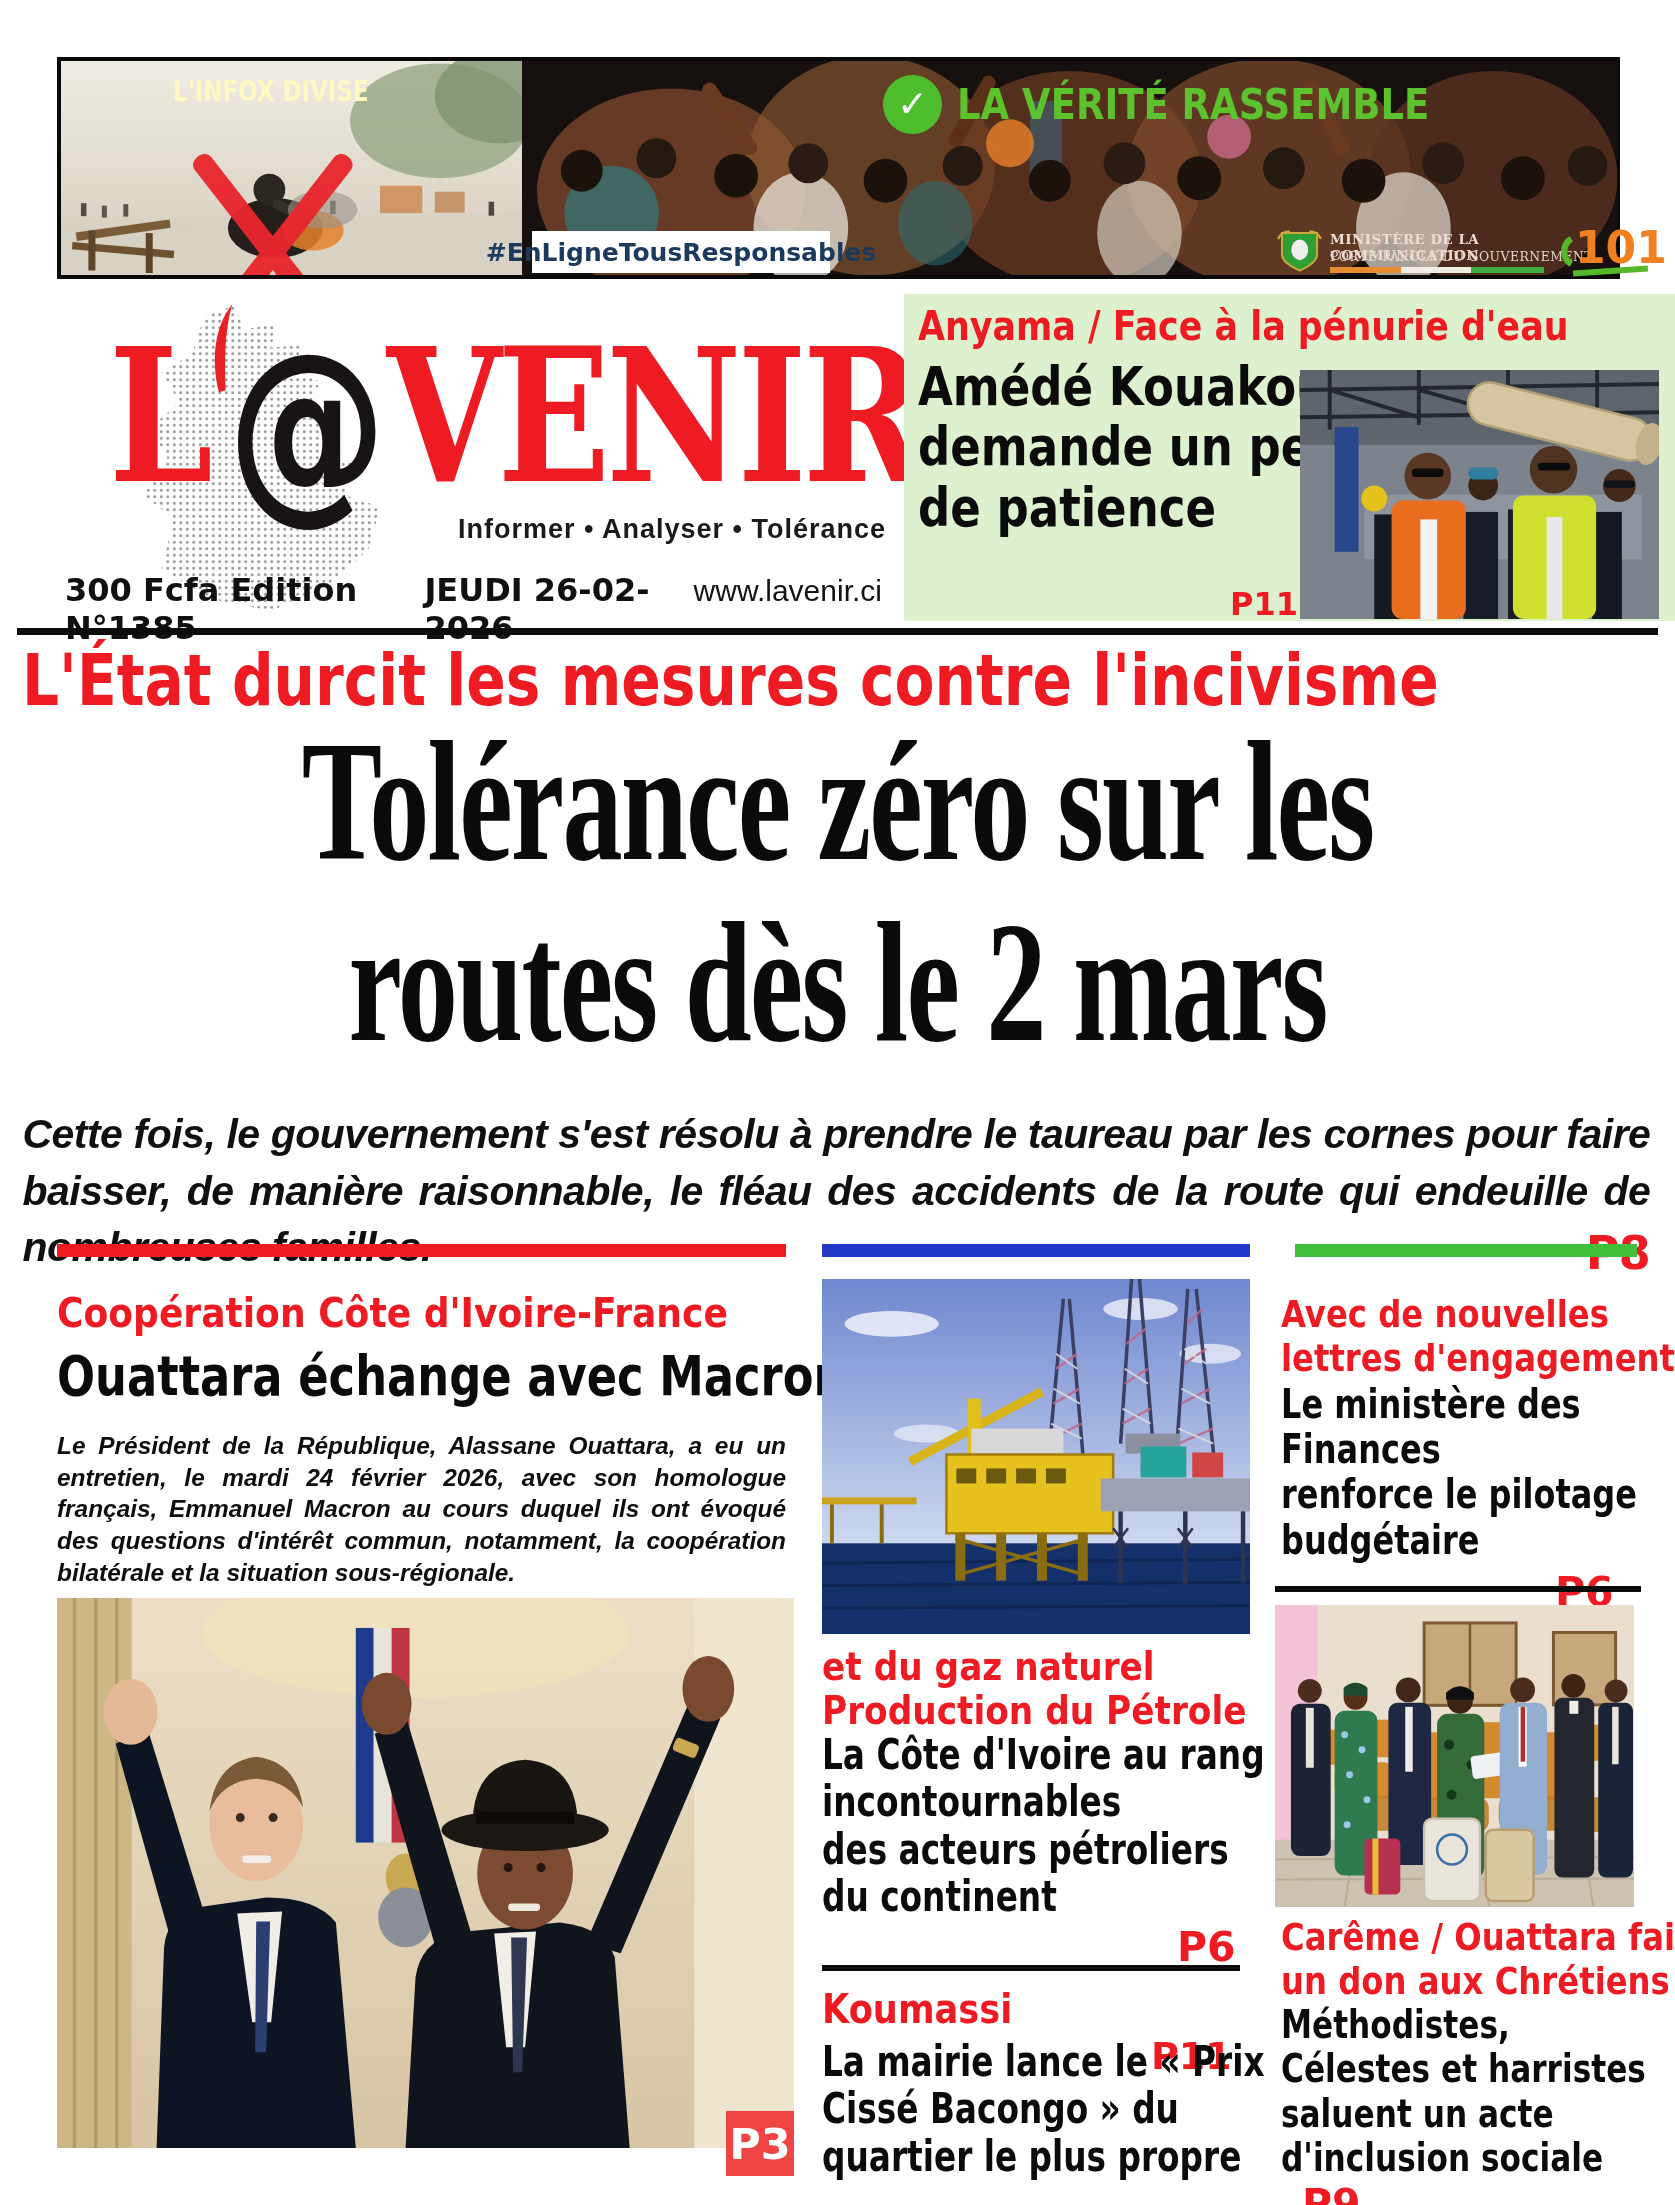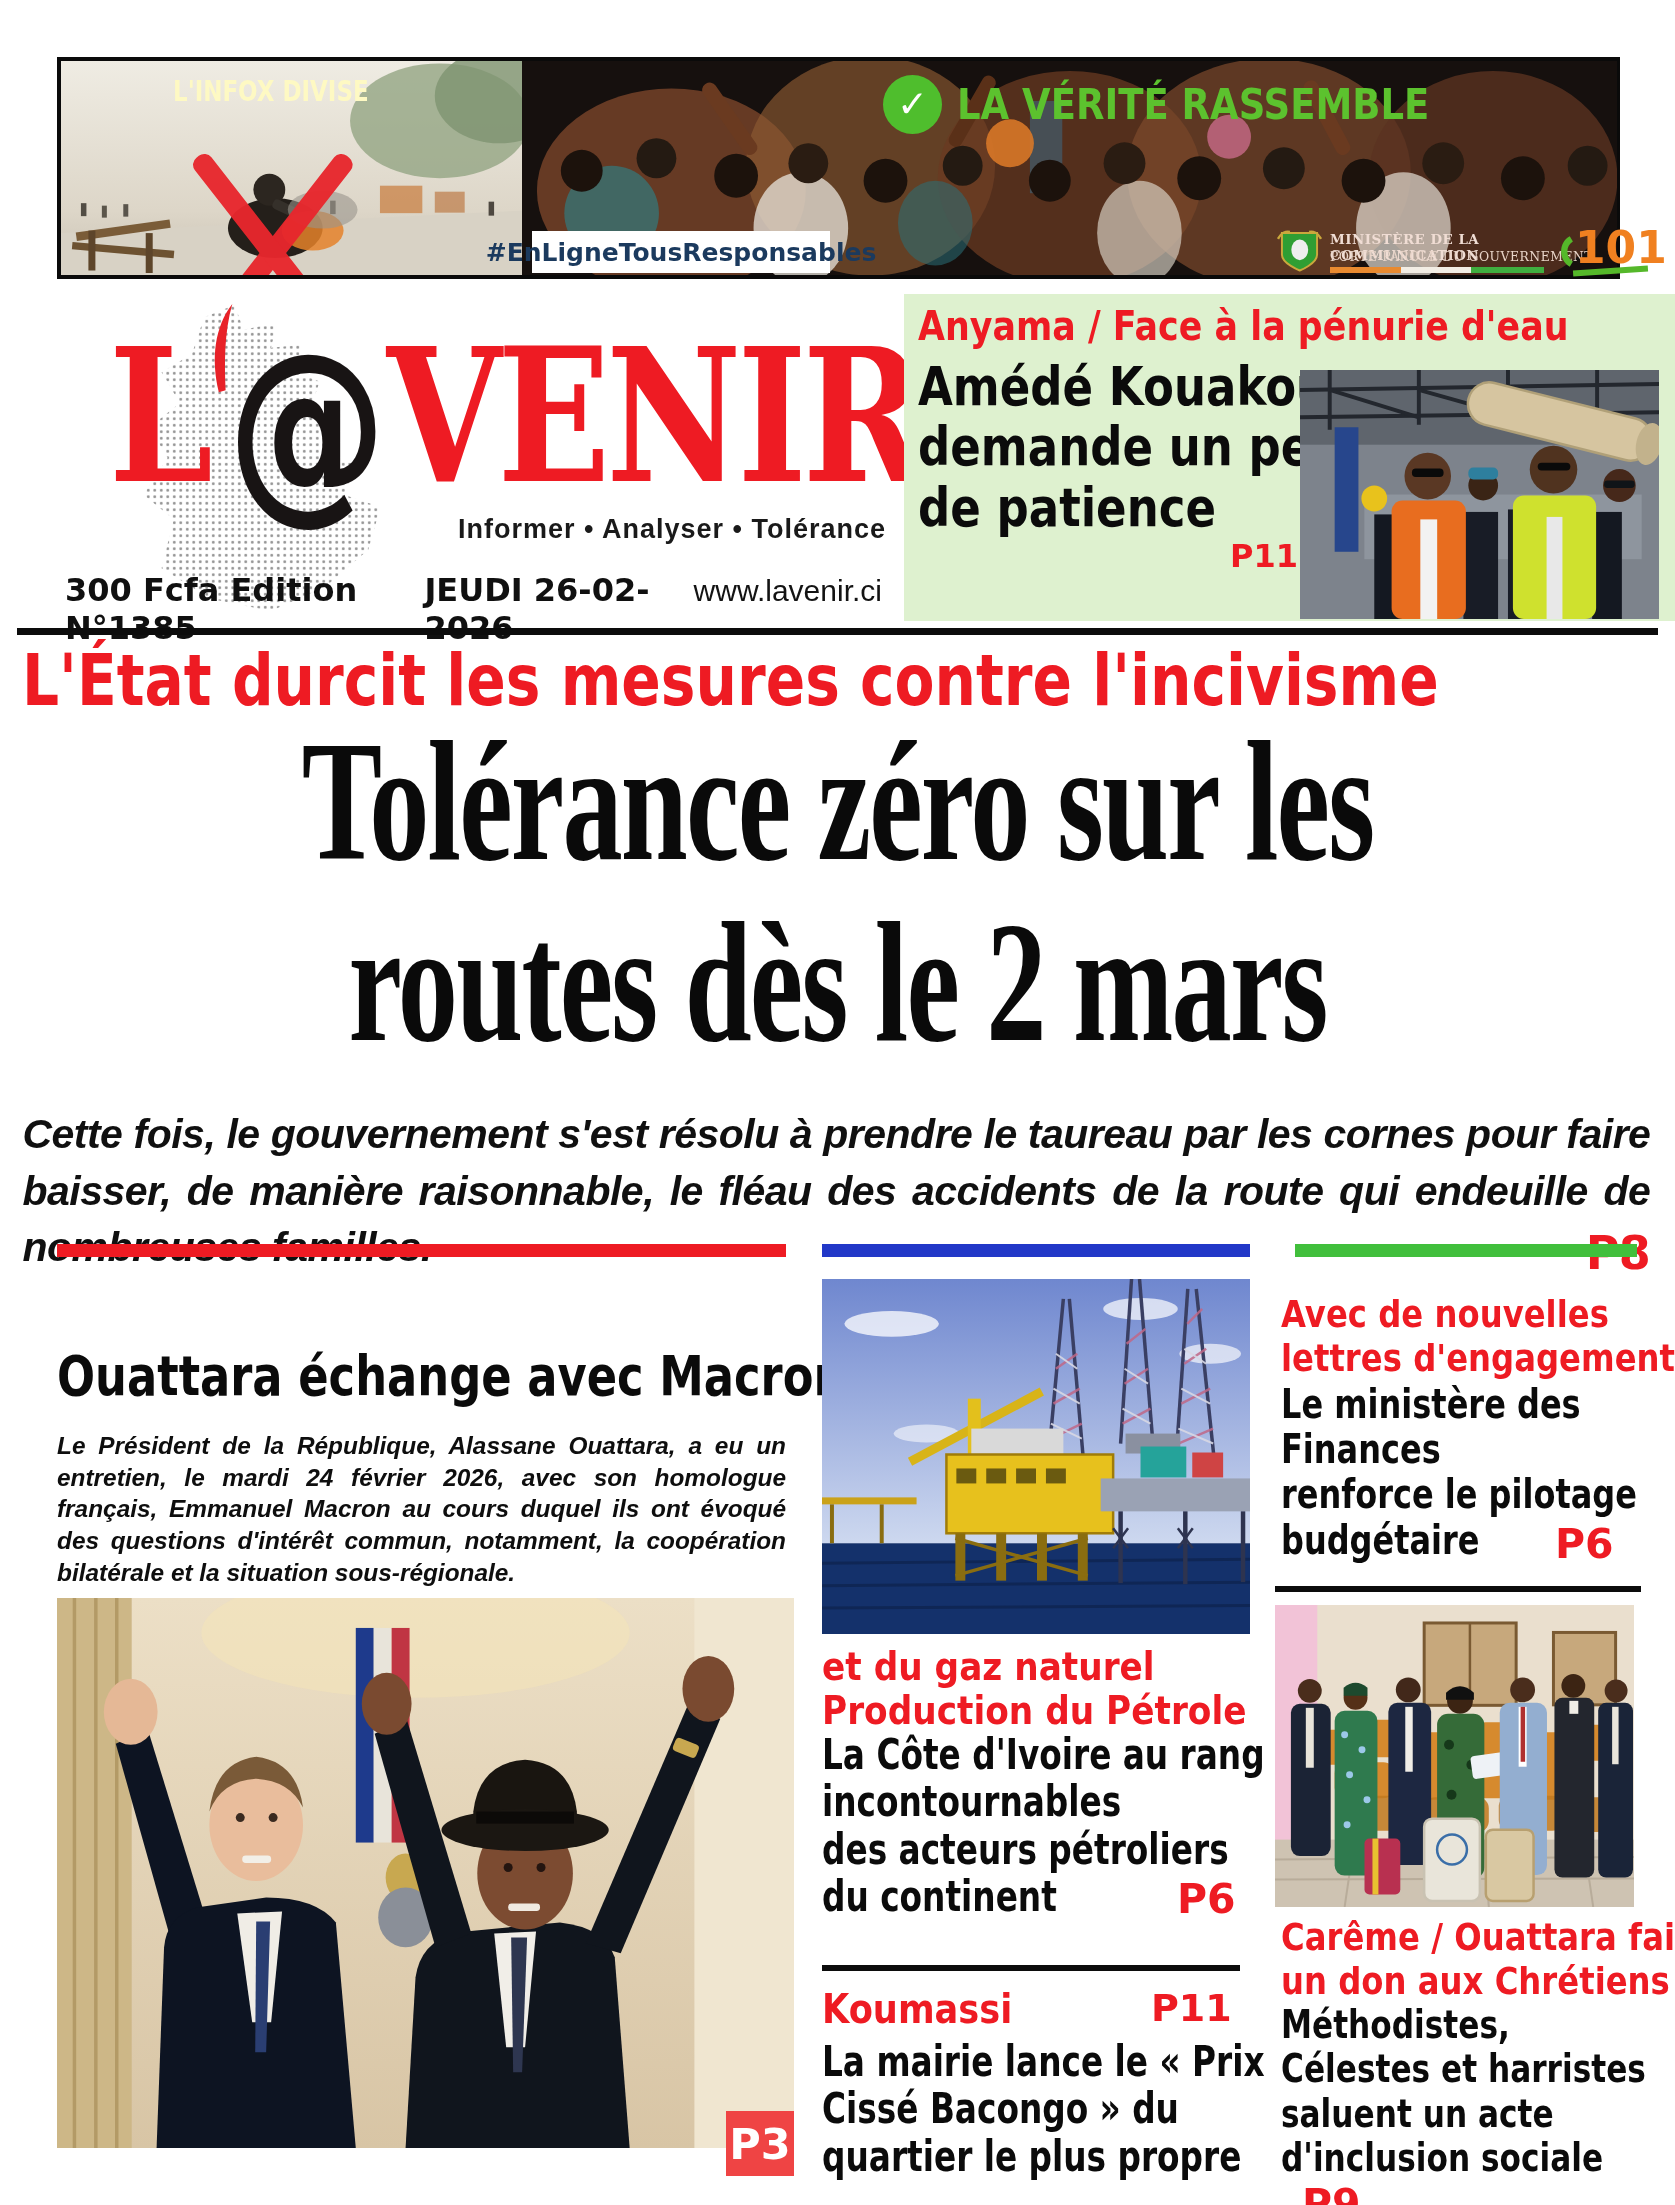--- a/index.html
+++ b/index.html
@@ -3,21 +3,21 @@
 <meta charset="utf-8">
 <style>
   html,body{margin:0;padding:0;background:#ffffff;}
   #page{position:relative;width:1676px;height:2205px;background:#ffffff;
         font-family:"Liberation Sans",sans-serif;overflow:hidden;}
   .abs{position:absolute;}
   .ln{display:inline-block;white-space:nowrap;transform-origin:0 0;}
   .lnc{display:block;white-space:nowrap;text-align:center;transform-origin:50% 0;}
   .hl{font-family:"DejaVu Sans",sans-serif;font-weight:bold;color:#0b0b0b;}
   .kick{font-family:"DejaVu Sans",sans-serif;font-weight:bold;color:#ee1b23;}
-  .pref{font-family:"DejaVu Sans",sans-serif;font-weight:bold;color:#ee1b23;}
+  .pref{font-family:"DejaVu Sans",sans-serif;font-weight:bold;color:#ee1b23;margin-top:48px;}
   .rule{background:#0c0c0c;}
   .dotmap{background-image:radial-gradient(circle,#2b2b2b 1.2px,transparent 1.5px);
           background-size:6.5px 6.5px;opacity:.5;
           clip-path:polygon(28% 4%,38% 0%,41% 8%,52% 6%,50% 14%,60% 13%,58% 22%,66% 25%,63% 34%,72% 38%,70% 50%,78% 52%,74% 62%,86% 66%,82% 80%,68% 92%,50% 100%,30% 96%,14% 86%,18% 70%,8% 62%,16% 50%,10% 40%,20% 32%,14% 22%,24% 16%);}
   svg{display:block;}
 </style>
 </head>
 <body>
 
 <div id="page">
@@ -215,20 +215,23 @@
   <div class="abs" style="left:22.4px;top:1106px;width:1628px;height:179px;font-style:italic;font-weight:bold;font-size:41px;line-height:1.38;letter-spacing:-0.5px;color:#101010;text-align:justify;">
     <span>Cette fois, le gouvernement s'est résolu à prendre le taureau par les cornes pour faire baisser, de manière raisonnable, le fléau des accidents de la route qui endeuille de nombreuses familles.</span>
     <span class="abs pref" style="right:0;bottom:0;font-size:46px;font-style:normal;">P8</span>
   </div>
 
   <div class="abs" style="left:57px;top:1244px;width:729px;height:13.4px;background:#ee1b23;"></div>
   <div class="abs" style="left:822px;top:1244px;width:428px;height:13.4px;background:#2238c8;"></div>
   <div class="abs" style="left:1295px;top:1244px;width:342px;height:13.4px;background:#41bf3c;"></div>
 
   <div class="abs" style="left:57px;top:1275px;width:737px;height:896px;">
+    <div class="abs kick" style="left:0;top:14px;font-size:41px;">
+      <span class="ln" style="transform:scaleX(.88);">Coopération Côte d'Ivoire-France</span>
+    </div>
     <div class="abs hl" style="left:0;top:68px;font-size:56px;">
       <span class="ln" style="transform:scaleX(.8);">Ouattara échange avec Macron</span>
     </div>
     <div class="abs" style="left:0;top:155px;width:729px;font-style:italic;font-weight:bold;font-size:24.4px;line-height:1.3;color:#0e0e0e;text-align:justify;">Le Président de la République, Alassane Ouattara, a eu un entretien, le mardi 24 février 2026, avec son homologue français, Emmanuel Macron au cours duquel ils ont évoqué des questions d'intérêt commun, notamment, la coopération bilatérale et la situation sous-régionale.</div>
 
     <svg class="abs" style="left:0;top:323px;" width="737" height="550" viewBox="0 0 1480 1102" preserveAspectRatio="none">
       <defs>
         <linearGradient id="g_mo" x1="0" y1="0" x2="0" y2="1">
           <stop offset="0" stop-color="#ecdfc6"></stop>
             <stop offset="1" stop-color="#d8c5a5"></stop>

